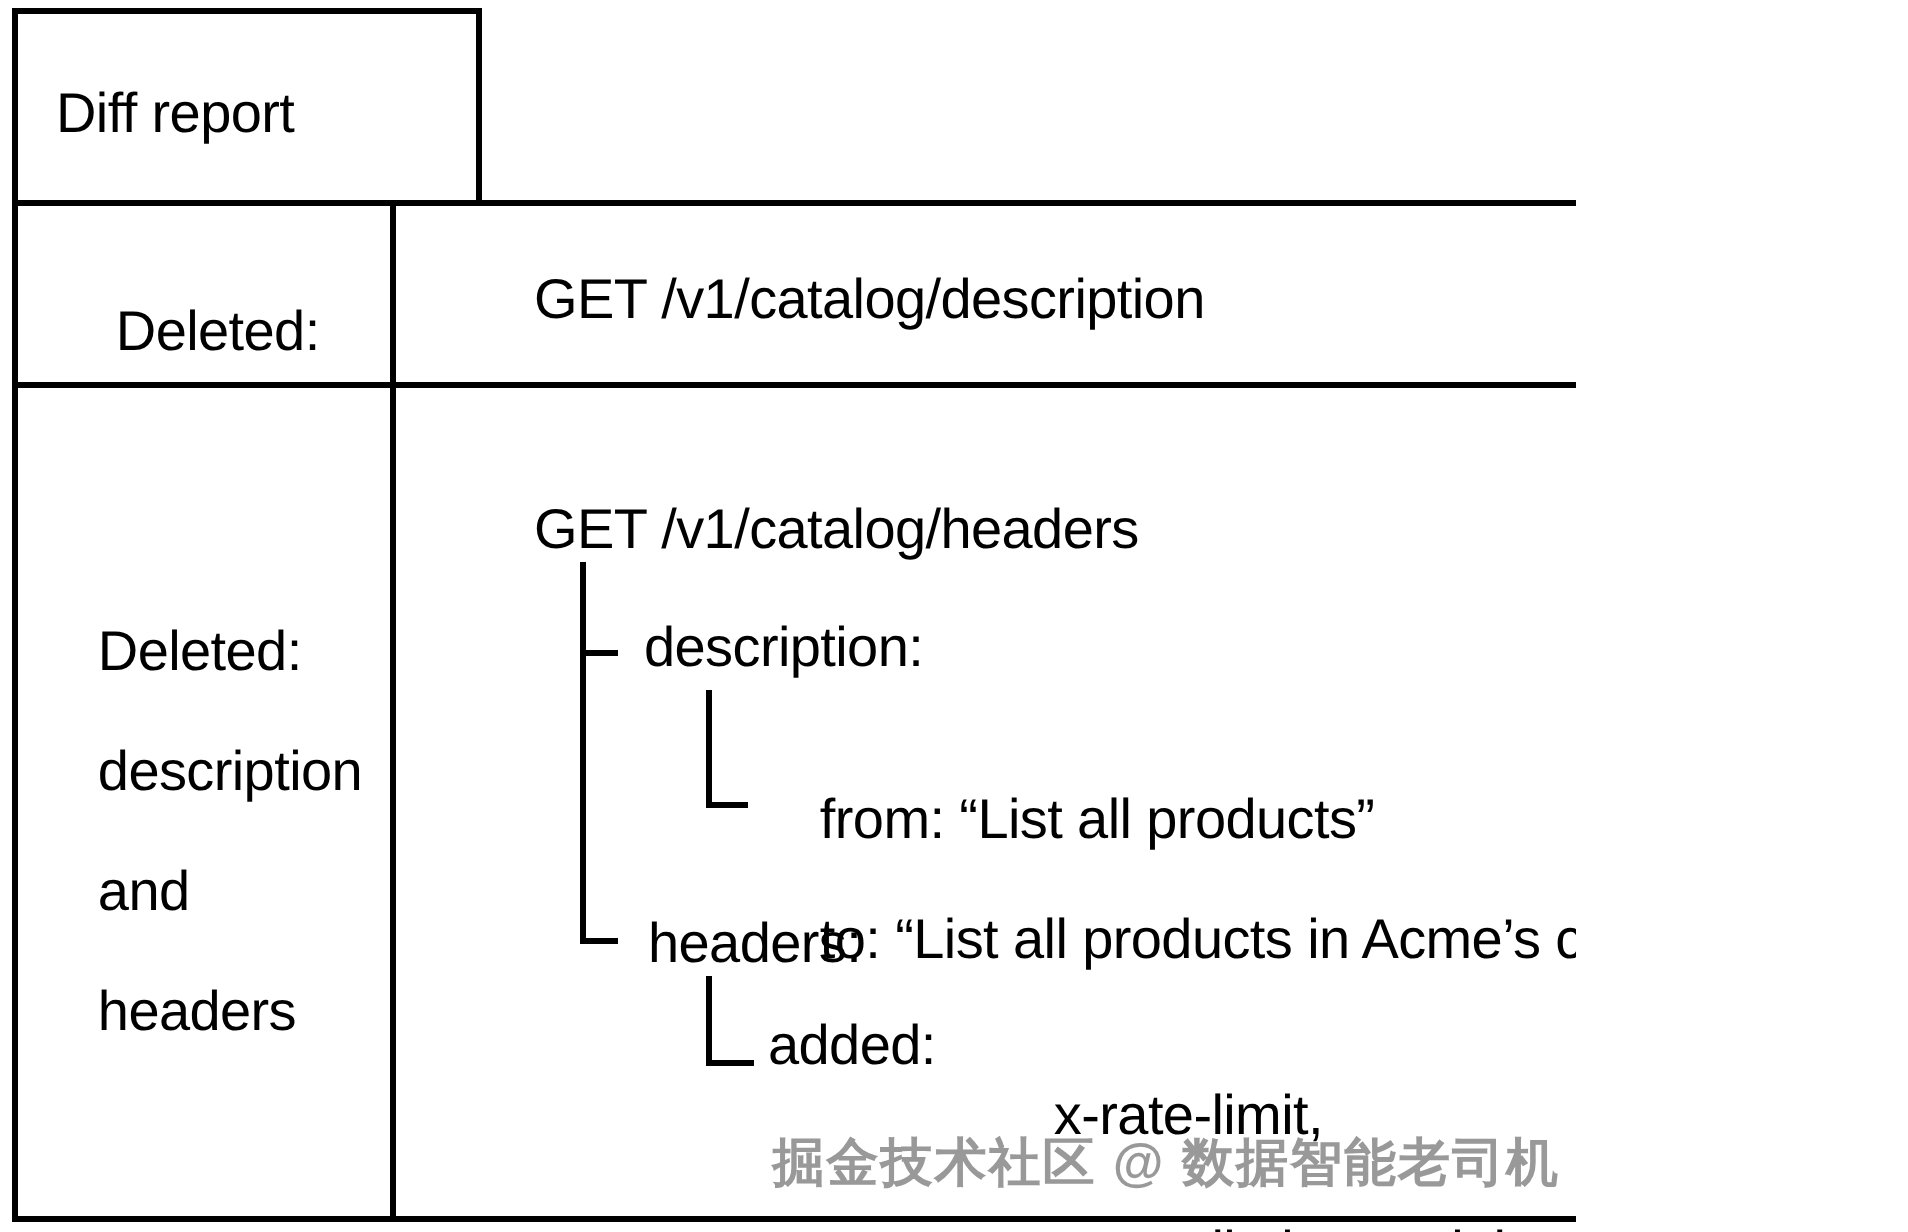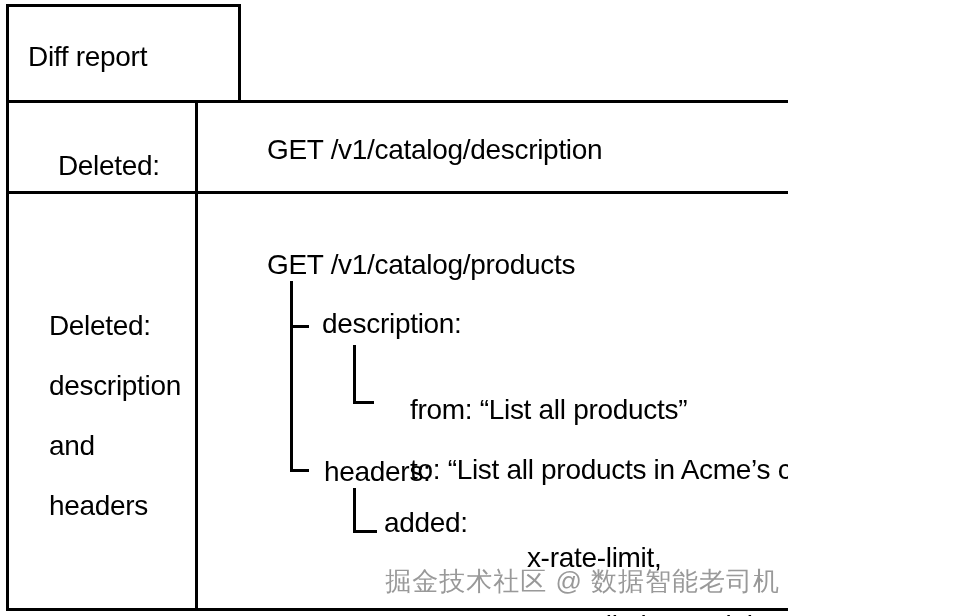--- a/index.html
+++ b/index.html
@@ -45,21 +45,21 @@
   .fromto         { left: 380px; top: 365px; line-height: 30px; }
   .headers        { left: 324px; top: 456px; }
   .added          { left: 384px; top: 507px; }
   .added-values   { left: 497px; top: 507px; line-height: 34px; }
   .watermark {
     position: absolute;
     right: 8px;
     top: 566px;
     font-size: 26px;
     line-height: 30px;
-    font-weight: 400;
+    font-weight: 700;
     color: #999999;
     text-shadow: 2px 2px 1px #ffffff, 1px 1px 0 #ffffff;
     letter-spacing: 1px;
     white-space: pre;
   }
 </style>
 </head>
 <body>
 
 <div class="canvas">
@@ -78,21 +78,21 @@
   </div>
   <div class="t categories">GET /v1/catalog/description</div>
 
   <div class="t modified-label">
     <span>Deleted:</span><br>
     <span>description</span><br>
     <span>and</span><br>
     <span>headers</span>
   </div>
 
-  <div class="t products">GET /v1/catalog/products</div>
+  <div class="t products">GET /v1/catalog/headers</div>
 
   <div class="line" style="left:290px; top:281px; width:3px; height:191px;"></div>
   <div class="line" style="left:293px; top:325px; width:16px; height:3px;"></div>
   <div class="line" style="left:293px; top:469px; width:16px; height:3px;"></div>
 
   <div class="line" style="left:353px; top:345px; width:3px; height:59px;"></div>
   <div class="line" style="left:356px; top:401px; width:18px; height:3px;"></div>
 
   <div class="line" style="left:353px; top:488px; width:3px; height:45px;"></div>
   <div class="line" style="left:356px; top:530px; width:21px; height:3px;"></div>

